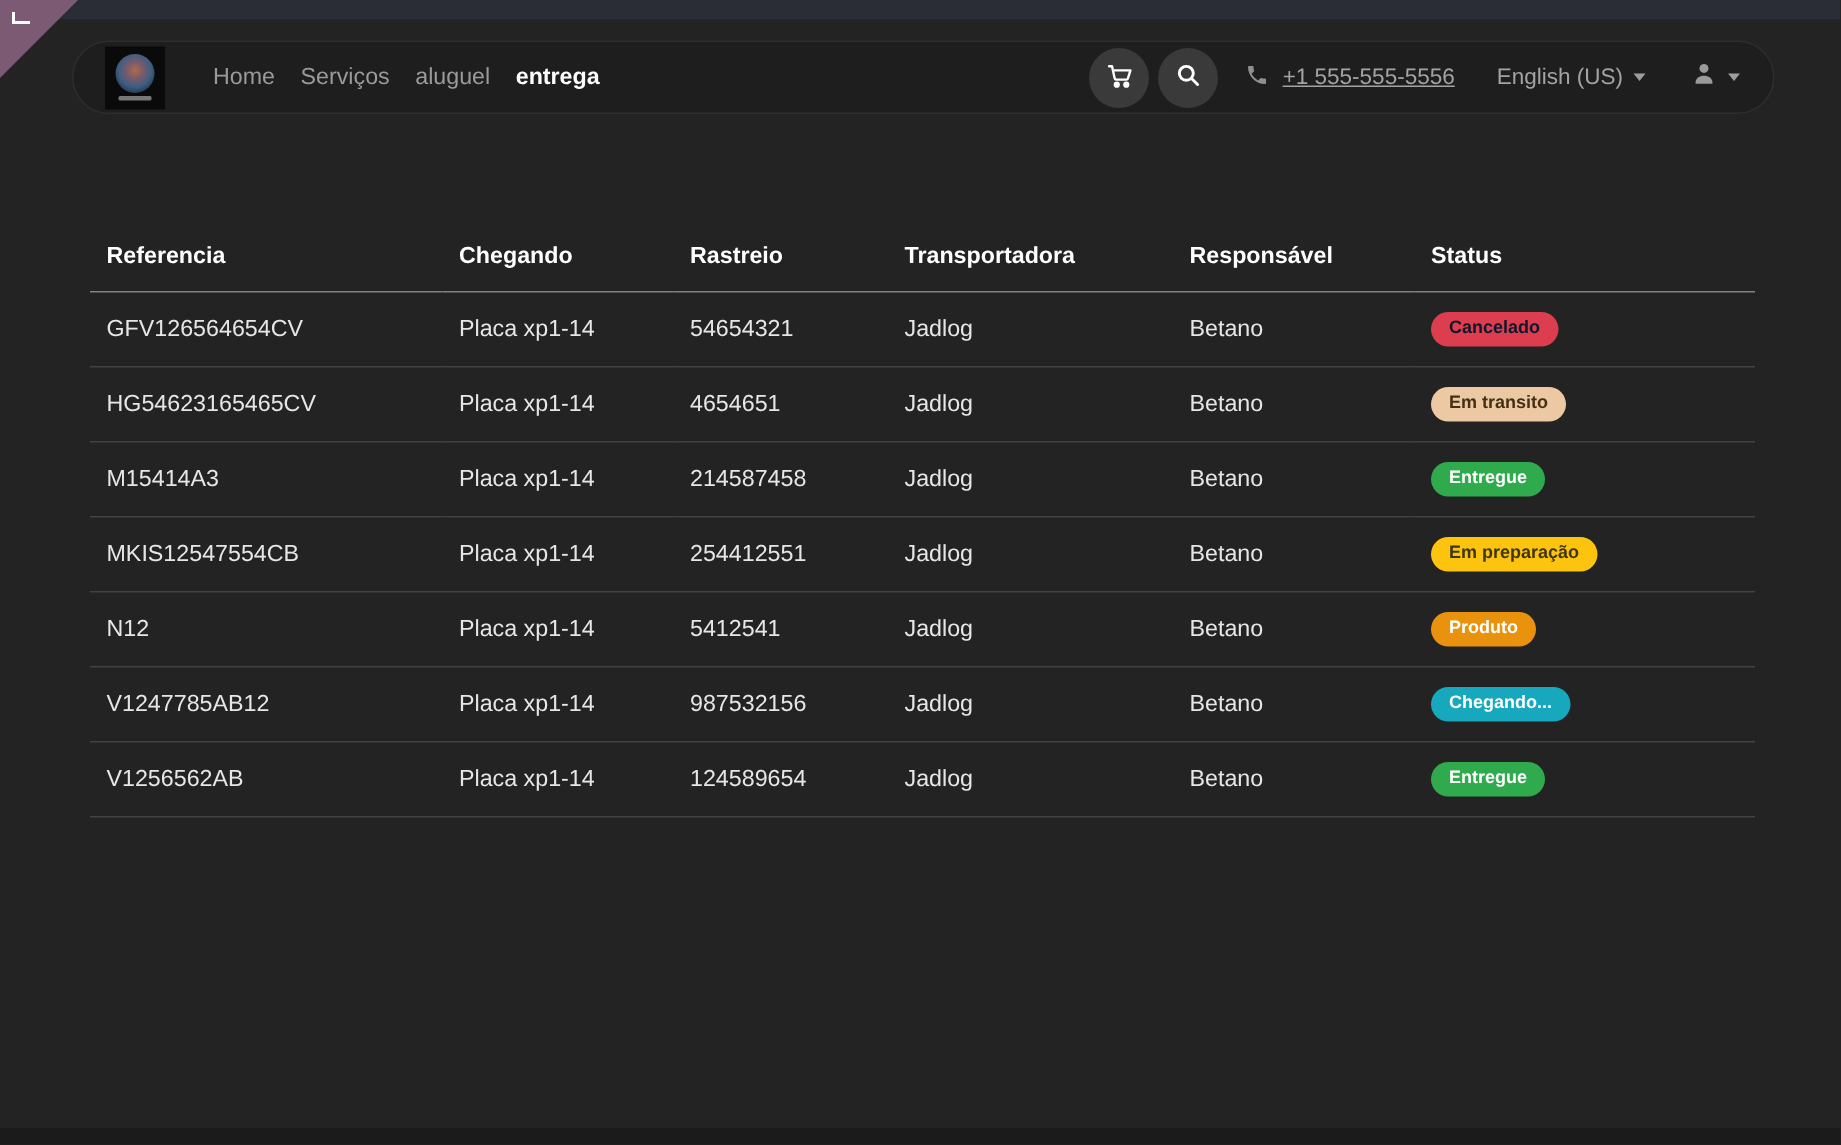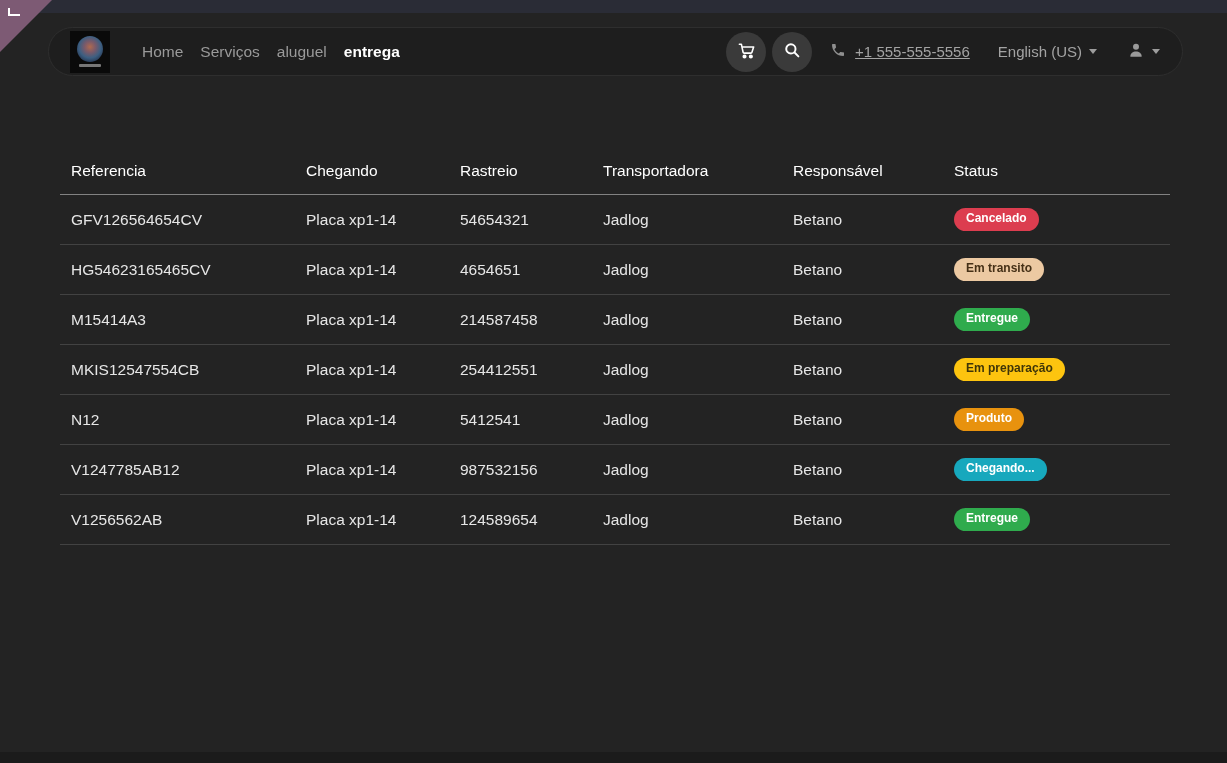--- a/index.html
+++ b/index.html
@@ -69,21 +69,21 @@
   }
 
   
   main { padding:46px 57px 0 60px; }
   h1.page-title { color:#ffffff; font-size:40px; font-weight:600; letter-spacing:0.2px; }
 
   table.deliveries {
     width:100%; margin-top:27px; border-collapse:collapse; table-layout:fixed;
   }
   table.deliveries th {
-    text-align:left; color:#ffffff; font-size:15.5px; font-weight:normal;
+    text-align:left; color:#ffffff; font-size:15.5px; font-weight:bold;
     padding:13px 12px 14px 11px; border-bottom:1px solid #828282;
   }
   table.deliveries td {
     color:#e6e6e6; font-size:15.5px; padding:0 12px 0 11px; height:50px;
     border-bottom:1px solid #424242; vertical-align:middle;
     white-space:nowrap; overflow:hidden;
   }
   col.c-ref { width:235px; } col.c-prod { width:154px; } col.c-rast { width:143px; }
   col.c-transp { width:190px; } col.c-resp { width:161px; } col.c-status { width:auto; }
 
@@ -180,21 +180,21 @@
     </thead>
     <tbody id="rows-body">
 
   <tr>
     <td>GFV126564654CV</td>
     <td>Placa xp1-14</td>
     <td>54654321</td>
     <td>Jadlog</td>
     <td>Betano</td>
     <td>
-      <span class="status-badge" style="background: rgb(220, 61, 79); color: #ffffff; text-align: center;">Cancelado</span>
+      <span class="status-badge" style="background: rgb(220, 61, 79); color: #0f172a; text-align: center;">Cancelado</span>
     </td>
   </tr>
 
   <tr>
     <td>HG54623165465CV</td>
     <td>Placa xp1-14</td>
     <td>4654651</td>
     <td>Jadlog</td>
     <td>Betano</td>
     <td>

